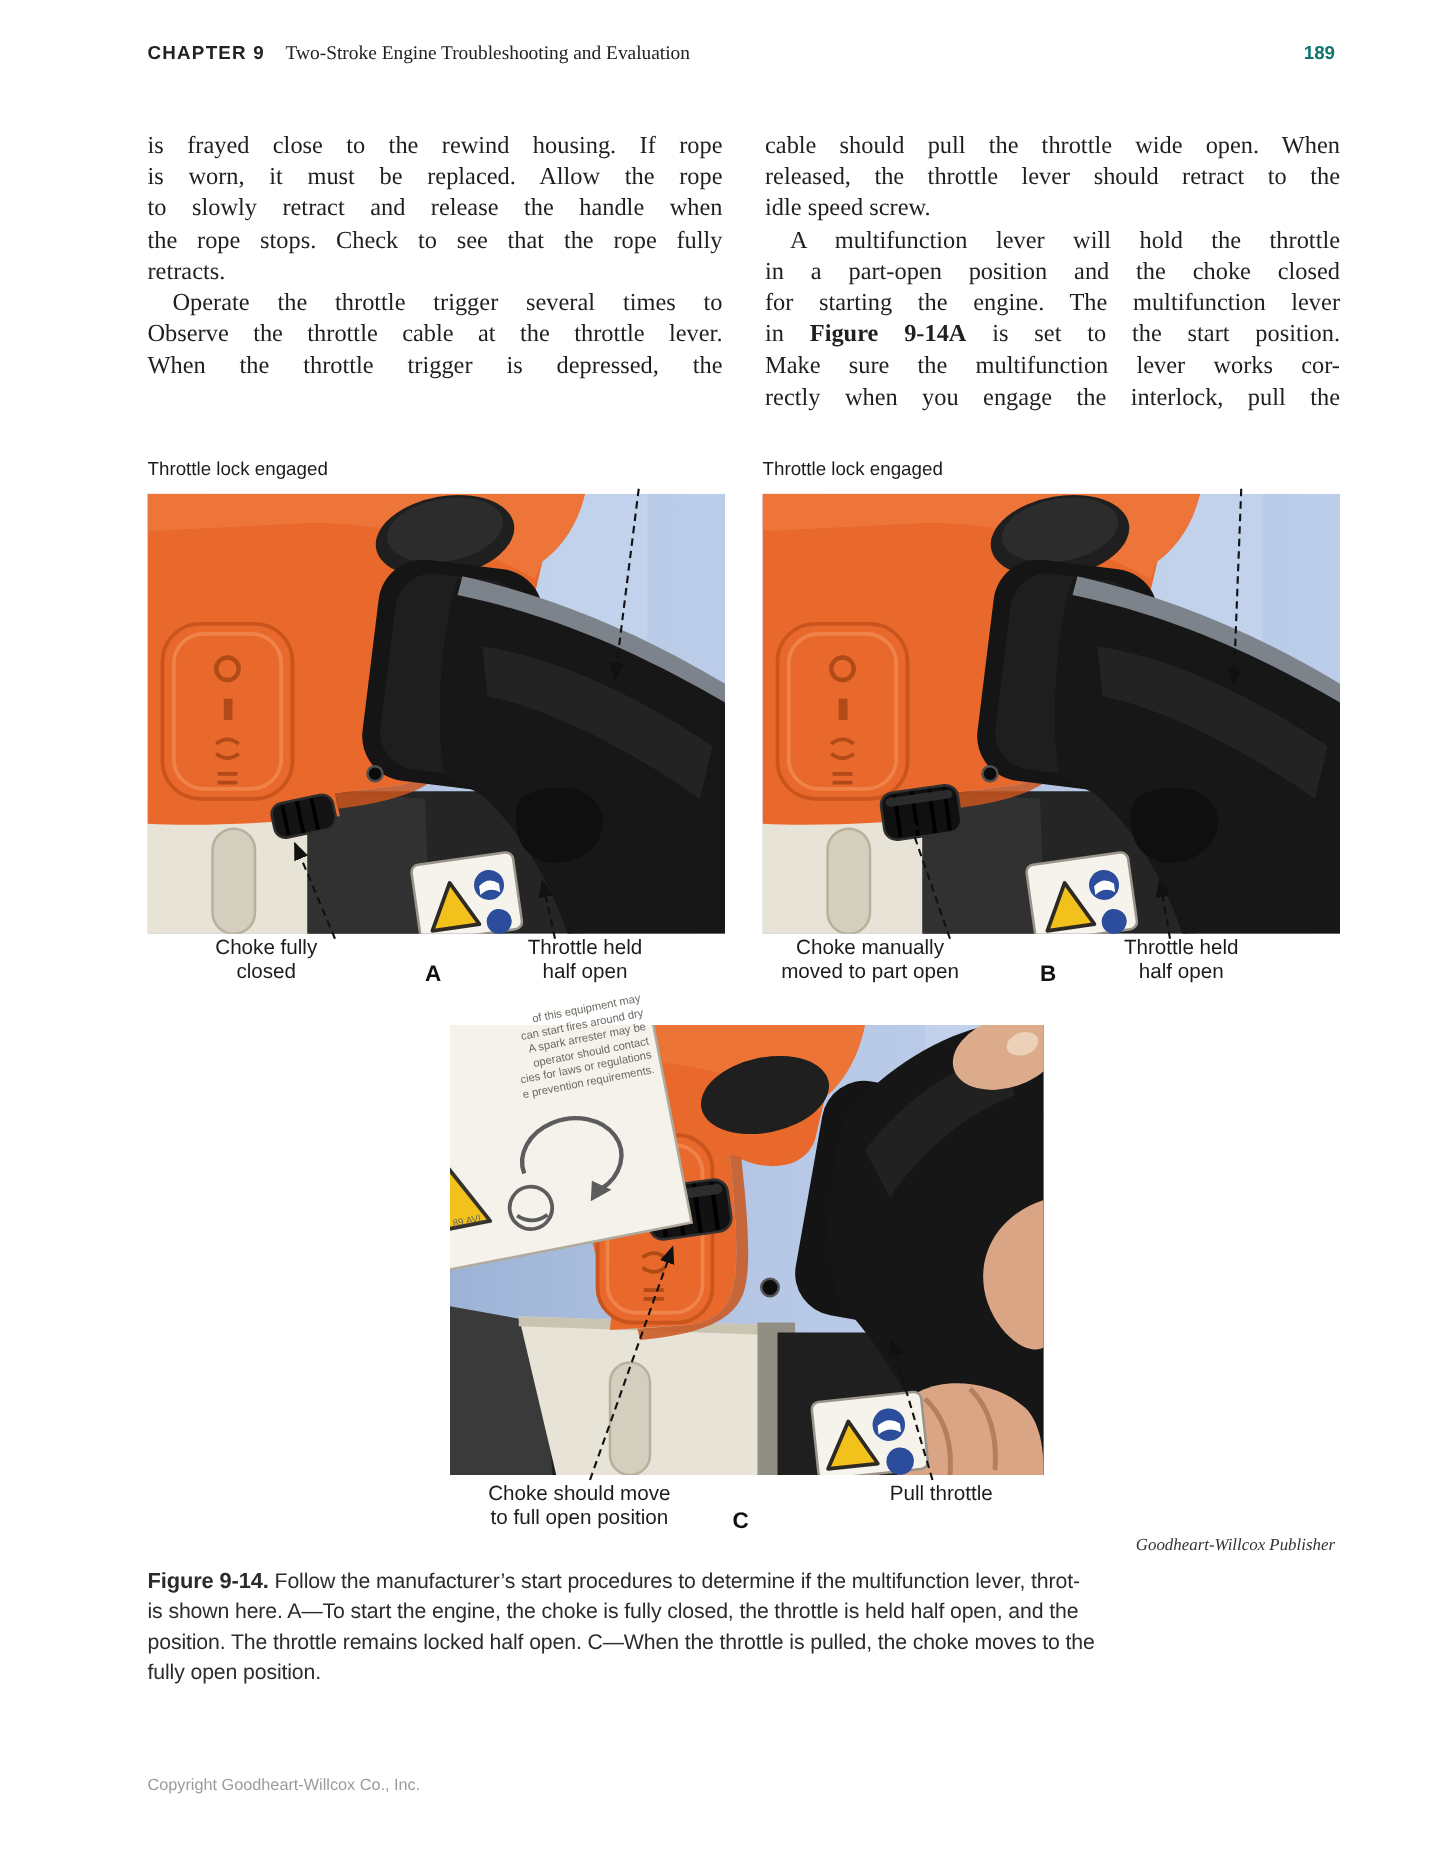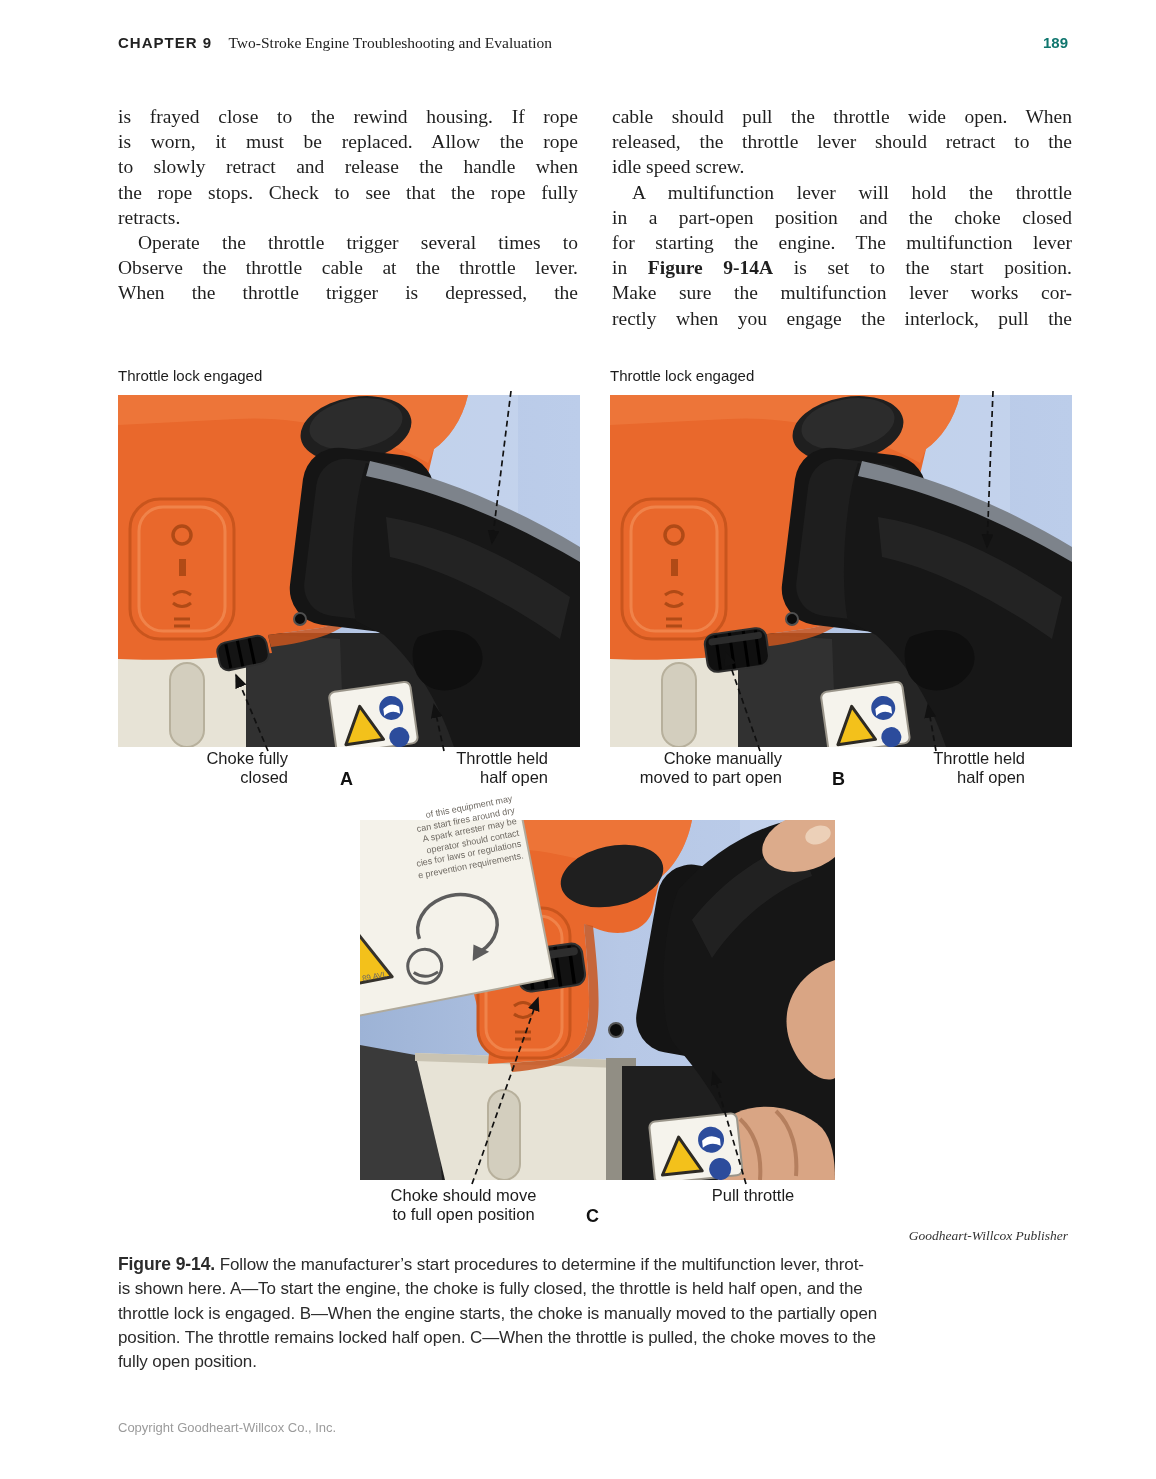--- a/index.html
+++ b/index.html
@@ -23,21 +23,21 @@
   
   .panel{position:absolute;}
   .panel-a{left:118px;top:367px;width:462px;height:430px;}
   .panel-b{left:610px;top:367px;width:462px;height:430px;}
   .panel-c{left:360px;top:820px;width:475px;height:415px;}
   .photo{position:absolute;left:0;display:block;}
   .panel-a .photo,.panel-b .photo{top:28px;}
   .panel-c .photo{top:0;}
   .toplabel{position:absolute;top:0;left:0;width:440px;text-align:left;font-size:15px;color:#1c1c1c;}
   .callout{position:absolute;font-size:16.5px;line-height:19px;color:#1c1c1c;text-align:center;}
-  .callout .line{text-align:right;}
+  .callout .line{text-align:center;}
   .callout-left-c .line{text-align:center;}
   .letter{position:absolute;font-weight:bold;font-size:18px;color:#111;}
   .overlay{position:absolute;inset:0;pointer-events:none;}
   
   .stickertext{position:absolute;left:4px;top:2px;width:150px;transform:rotate(-11deg);
     transform-origin:0 0;font-size:9px;line-height:11.5px;color:#6e6962;text-align:right;}
   .stickercode{position:absolute;left:2px;top:152px;transform:rotate(-11deg);font-size:8px;color:#6e6962;}
   
   .credit{position:absolute;right:88px;top:1228px;font-family:"Liberation Serif",serif;
           font-style:italic;font-size:13.5px;color:#333;}
@@ -271,19 +271,18 @@
         </defs>
       <line x1="112" y1="364" x2="178" y2="178" stroke="#111" stroke-width="1.7" stroke-dasharray="6 4" marker-end="url(#ahC)"></line>
       <line x1="386" y1="364" x2="353" y2="252" stroke="#111" stroke-width="1.7" stroke-dasharray="6 4" marker-end="url(#ahC)"></line>
     </svg>
   </div>
 
   <div class="credit">Goodheart-Willcox Publisher</div>
   <div class="caption">
       <div class="cap-line"><b>Figure 9-14.</b> Follow the manufacturer’s start procedures to determine if the multifunction lever, throt-</div>
       <div class="cap-line">is shown here. A—To start the engine, the choke is fully closed, the throttle is held half open, and the</div>
-      <div class="cap-line">throttle lock is engaged. B—When the engine starts, the choke is manually moved to the partially open</div>
       <div class="cap-line">position. The throttle remains locked half open. C—When the throttle is pulled, the choke moves to the</div>
       <div class="cap-line">fully open position.</div>
     </div>
   <div class="footer">Copyright Goodheart-Willcox Co., Inc.</div>
 
 </div>
 
 </body></html>

